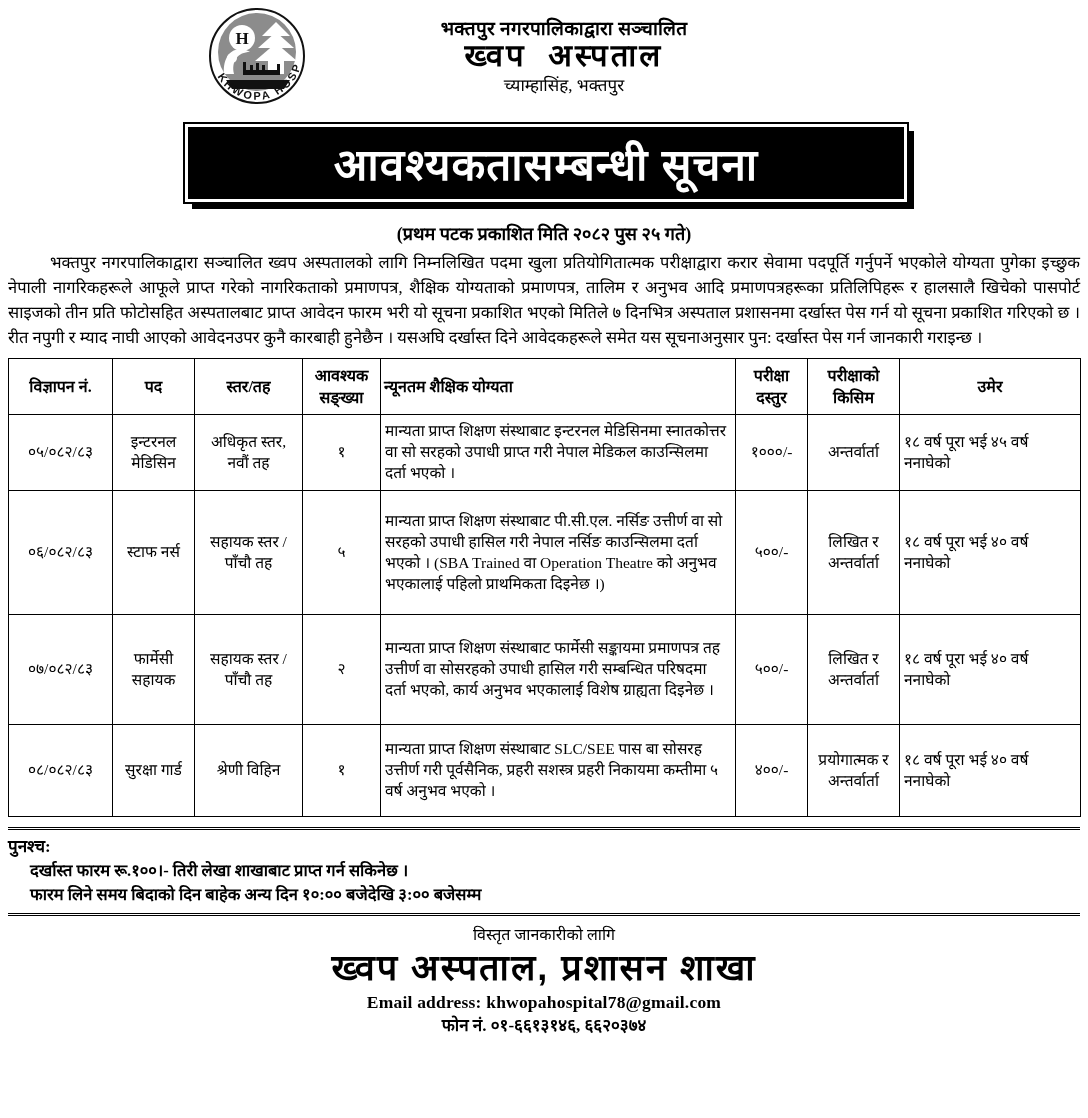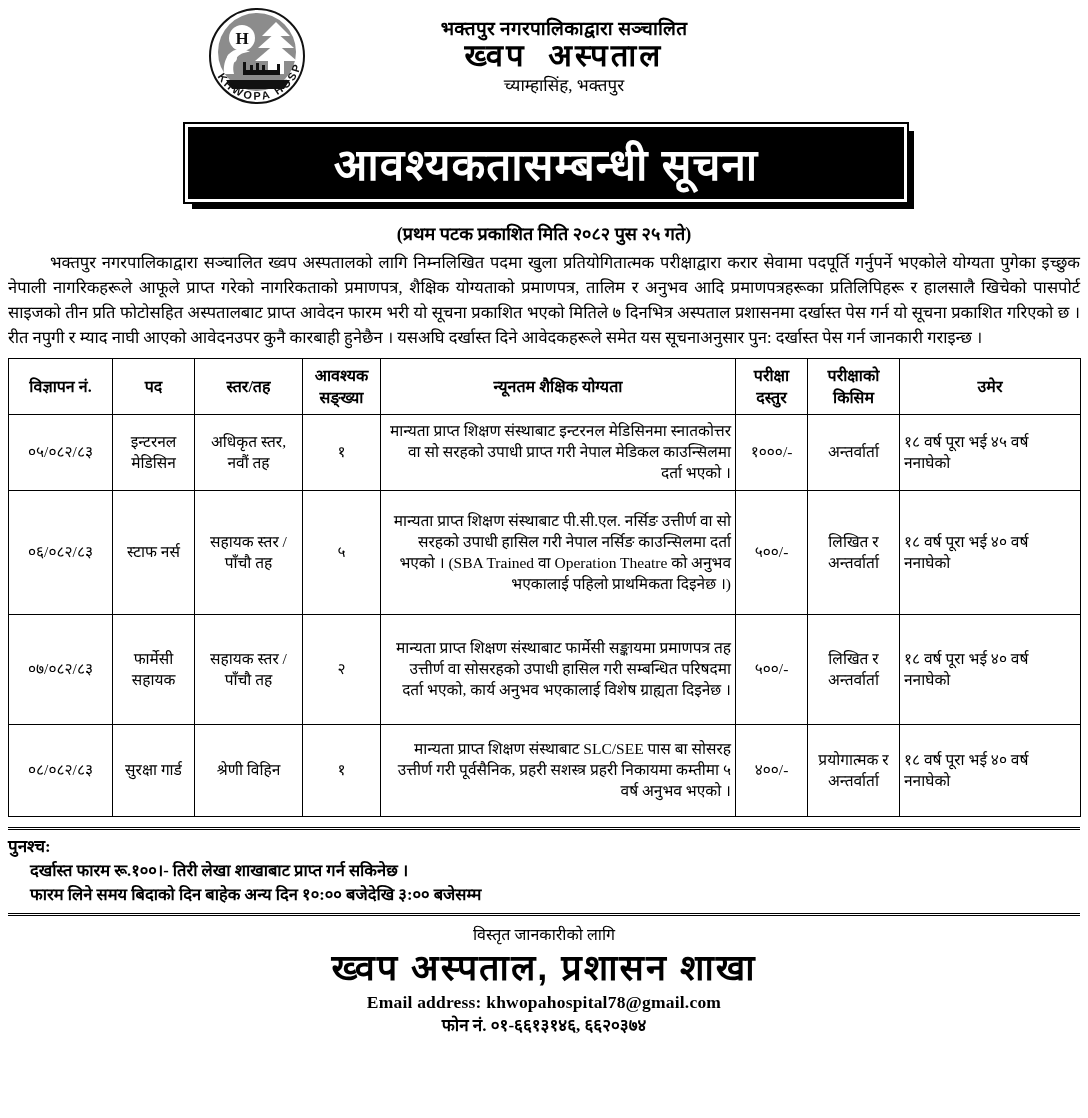--- a/index.html
+++ b/index.html
@@ -121,21 +121,21 @@
     text-align: center;
     font-weight: bold;
     font-size: 16px;
     height: 56px;
     padding: 4px 3px;
   }
   .c-adno  { width: 104px; text-align: center; font-size: 15px; }
   .c-post  { width: 82px;  text-align: center; }
   .c-level { width: 108px; text-align: center; }
   .c-qty   { width: 78px;  text-align: center; }
-  .c-qual  { width: 355px; text-align: right; padding-left: 7px; }
+  .c-qual  { width: 355px; text-align: left; padding-left: 7px; }
   .c-fee   { width: 72px;  text-align: center; }
   .c-type  { width: 92px;  text-align: center; }
   .c-age   { width: 181px; text-align: left; padding-left: 8px; }
 
   td.c-qual { line-height: 1.45; }
 
   
   .notes {
     margin: 10px 8px 0 8px;
     border-top: 3px double #000;
@@ -248,21 +248,21 @@
 <div class="pubdate">(प्रथम पटक प्रकाशित मिति २०८२ पुस २५ गते)</div>
 <div class="intro">भक्तपुर नगरपालिकाद्वारा सञ्चालित ख्वप अस्पतालको लागि निम्नलिखित पदमा खुला प्रतियोगितात्मक परीक्षाद्वारा करार सेवामा पदपूर्ति गर्नुपर्ने भएकोले योग्यता पुगेका इच्छुक नेपाली नागरिकहरूले आफूले प्राप्त गरेको नागरिकताको प्रमाणपत्र, शैक्षिक योग्यताको प्रमाणपत्र, तालिम र अनुभव आदि प्रमाणपत्रहरूका प्रतिलिपिहरू र हालसालै खिचेको पासपोर्ट साइजको तीन प्रति फोटोसहित अस्पतालबाट प्राप्त आवेदन फारम भरी यो सूचना प्रकाशित भएको मितिले ७ दिनभित्र अस्पताल प्रशासनमा दर्खास्त पेस गर्न यो सूचना प्रकाशित गरिएको छ । रीत नपुगी र म्याद नाघी आएको आवेदनउपर कुनै कारबाही हुनेछैन । यसअघि दर्खास्त दिने आवेदकहरूले समेत यस सूचनाअनुसार पुन: दर्खास्त पेस गर्न जानकारी गराइन्छ ।</div>
 
 <table class="vac">
   <thead>
     <tr>
       <th class="c-adno">विज्ञापन नं.</th>
       <th class="c-post">पद</th>
       <th class="c-level">स्तर/तह</th>
       <th class="c-qty">आवश्यक सङ्ख्या</th>
-      <th class="c-qual" style="text-align:center">न्यूनतम शैक्षिक योग्यता</th>
+      <th class="c-qual" style="text-align:left">न्यूनतम शैक्षिक योग्यता</th>
       <th class="c-fee">परीक्षा दस्तुर</th>
       <th class="c-type">परीक्षाको किसिम</th>
       <th class="c-age" style="text-align:center">उमेर</th>
     </tr>
   </thead>
   <tbody>
     <tr style="height:76px">
       <td class="c-adno">०५/०८२/८३</td>
       <td class="c-post">इन्टरनल मेडिसिन</td>
       <td class="c-level">अधिकृत स्तर, नवौं तह</td>

